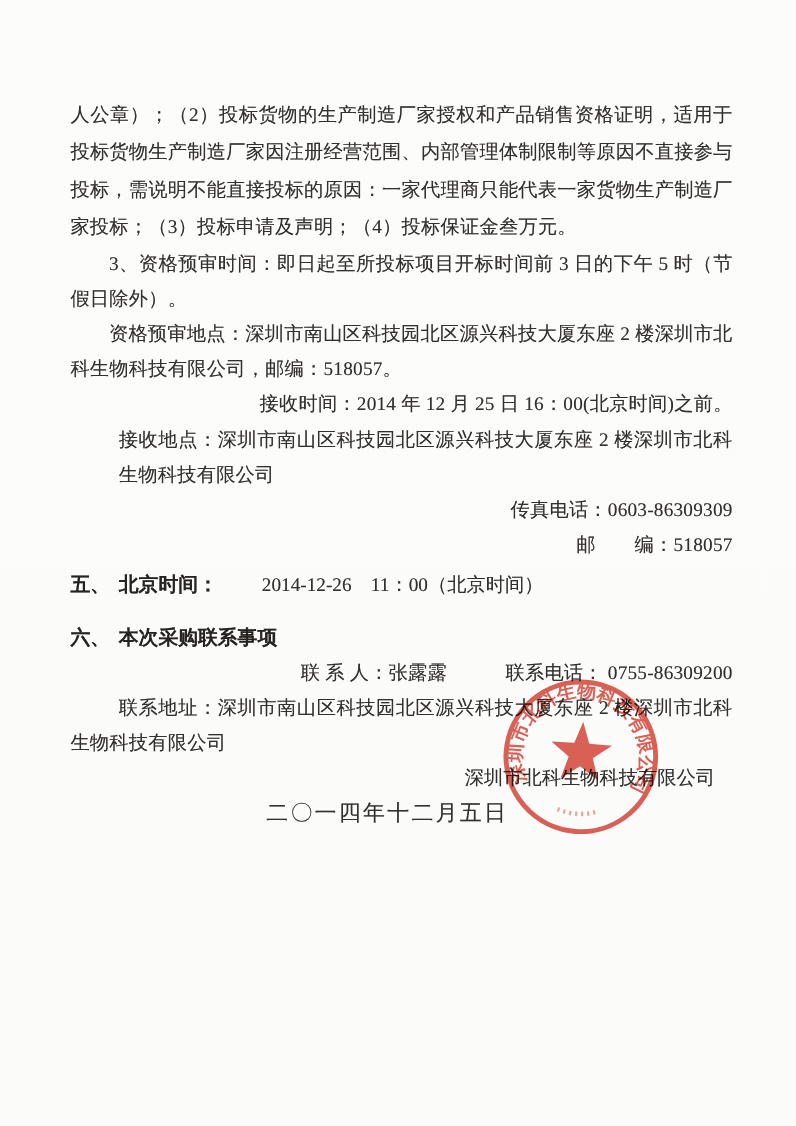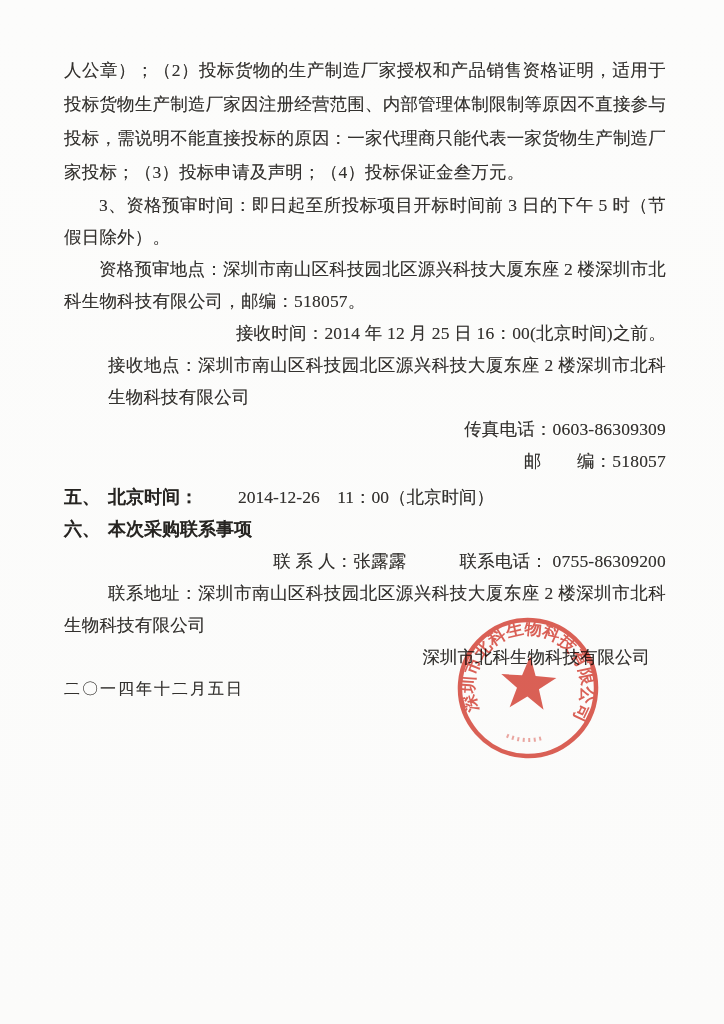--- a/index.html
+++ b/index.html
@@ -7,21 +7,21 @@
     width: 724px; height: 1024px;
     background: linear-gradient(180deg, #fcfcfb 0%, #fbfbfa 100%);
     overflow: hidden;
     position: relative;
     font-family: "Liberation Serif", "DejaVu Serif", serif;
     color: #33312e;
   }
   .page {
     position: relative;
     width: 602px;
-    padding: 53px 58px 0 64px;
+    padding: 87px 58px 0 64px;
     text-shadow: 0 0 0.4px rgba(60,58,55,0.45);
   }
   p { margin: 0; text-align: right; }
   .para {
     font-size: 17.5px;
     line-height: 32px;
     letter-spacing: 0.2px;
   }
   .lh34 { line-height: 34px; }
   .j { text-align: justify; text-justify: inter-ideograph; }
@@ -31,29 +31,29 @@
   .heading {
     font-size: 18px;
     line-height: 32px;
     font-weight: bold;
     color: #262421;
     white-space: nowrap;
   }
   .heading .secnum { display: inline-block; width: 44px; }
   .heading .plain { font-weight: normal; font-size: 17.5px; color: #33312e; margin-left: 40px; }
   .mt4 { margin-top: 4px; }
-  .mt8 { margin-top: 0; }
+  .mt8 { margin-top: 16px; }
   .signature { margin-top: 0; }
   .sig-company {
     font-size: 17.5px; line-height: 32px;
     text-align: right; padding-right: 16px;
   }
   .sig-date {
-    font-size: 16px; line-height: 32px;
-    text-align: left; padding-right: 26px;
+    font-size: 20px; line-height: 32px;
+    text-align: center; padding-right: 26px;
     letter-spacing: 2px;
   }
   .stamp {
     position: absolute;
     left: 441px; top: 601px;
     width: 174px; height: 174px;
     mix-blend-mode: multiply;
     opacity: 0.88;
     filter: blur(0.3px);
   }

